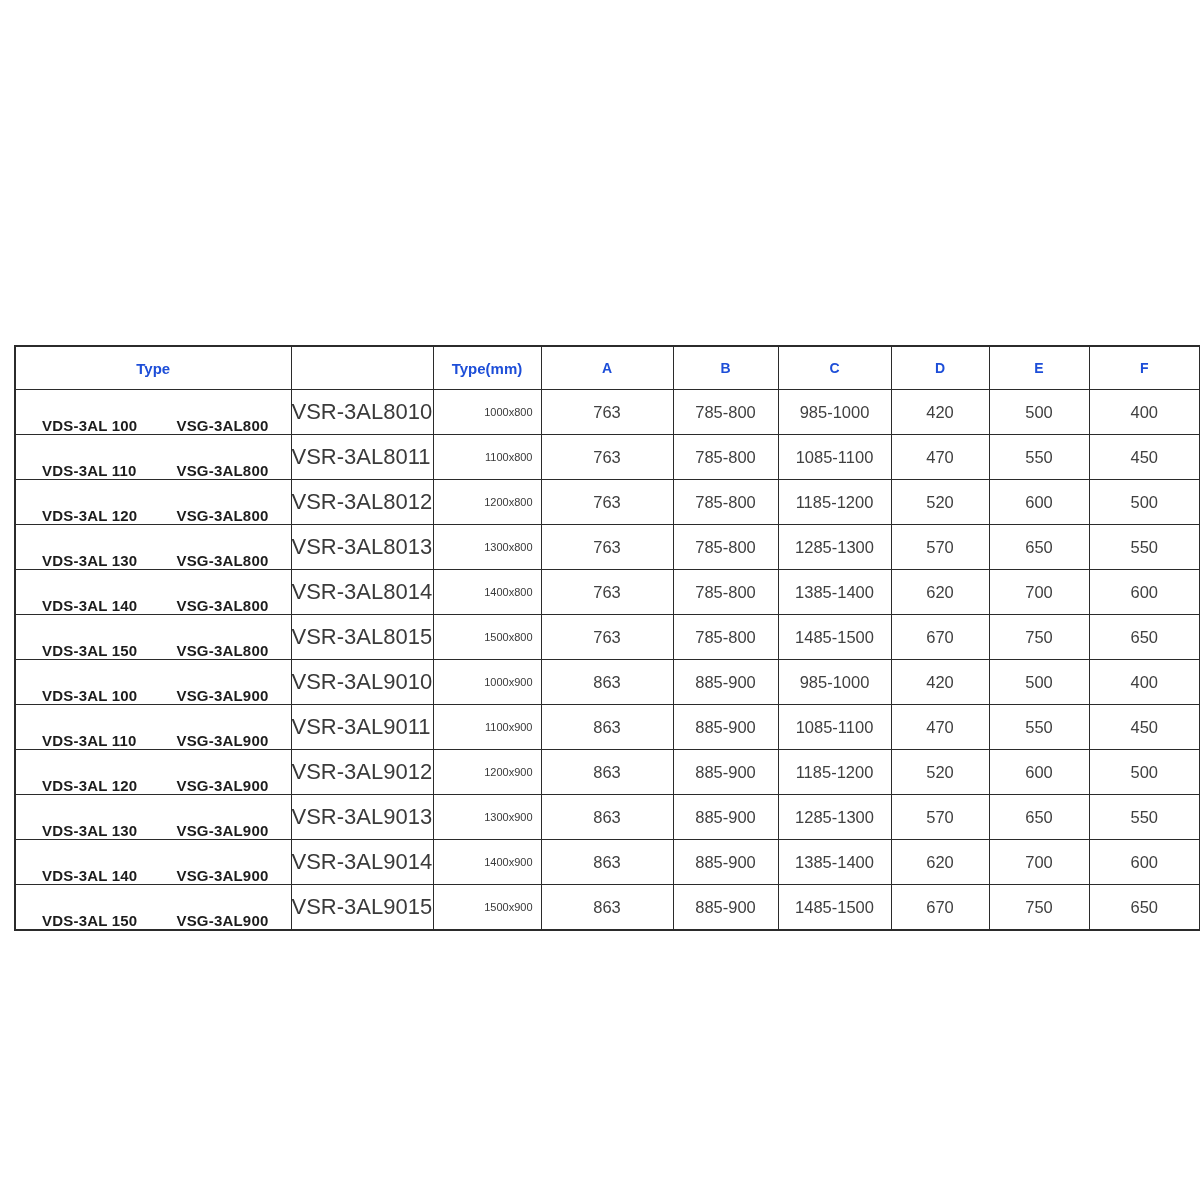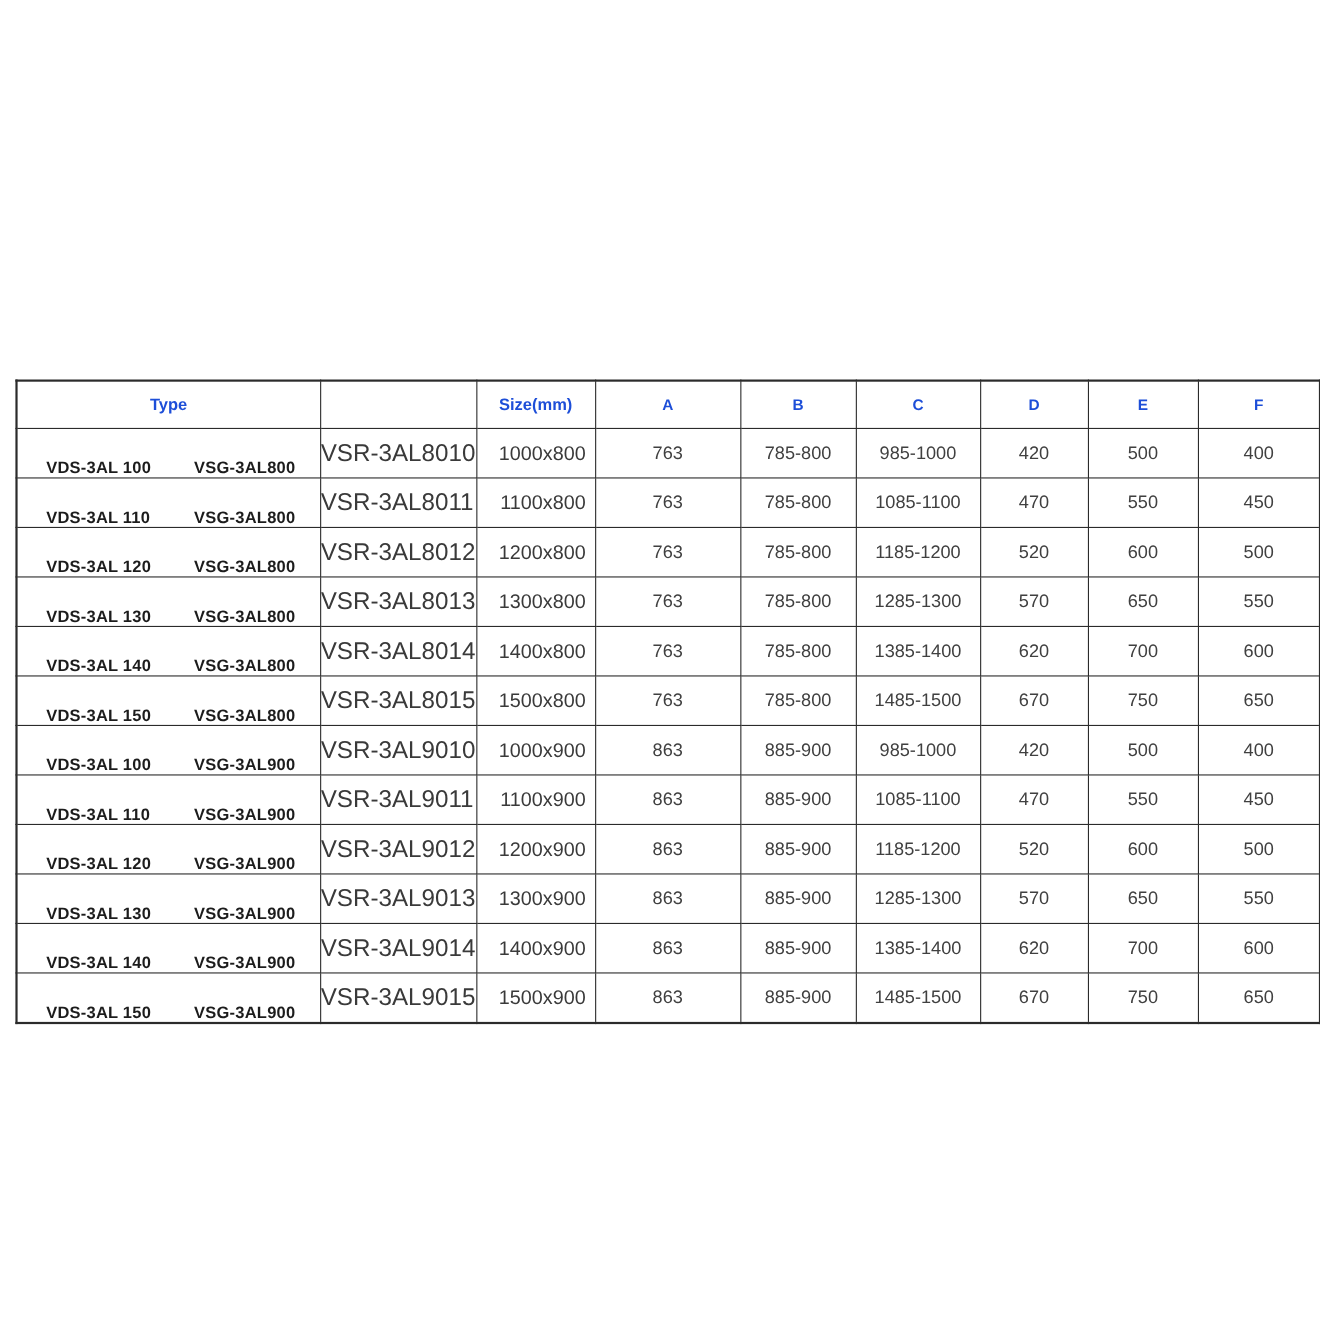--- a/index.html
+++ b/index.html
@@ -52,21 +52,21 @@
     letter-spacing: 0.2px;
   }
   td.c-model {
     font-size: 22px;
     color: #3a3a3a;
     text-align: right;
     padding-right: 5px;
     margin-left: 48px;
   }
   td.c-size {
-    font-size: 18px;
+    font-size: 11px;
     color: #3a3a3a;
     text-align: right;
     padding-right: 8px;
   }
   td.c-num {
     font-size: 16.5px;
     color: #404040;
     text-align: center;
   }
 </style>
@@ -83,21 +83,21 @@
       <col style="width:105px">
       <col style="width:113px">
       <col style="width:98px">
       <col style="width:100px">
       <col style="width:111px">
     </colgroup>
     <thead>
       <tr>
         <th>Type</th>
         <th></th>
-        <th>Size(mm)</th>
+        <th>Type(mm)</th>
         <th class="h-dim">A</th>
         <th class="h-dim">B</th>
         <th class="h-dim">C</th>
         <th class="h-dim">D</th>
         <th class="h-dim">E</th>
         <th class="h-dim">F</th>
       </tr>
     </thead>
     <tbody>
       <tr>

